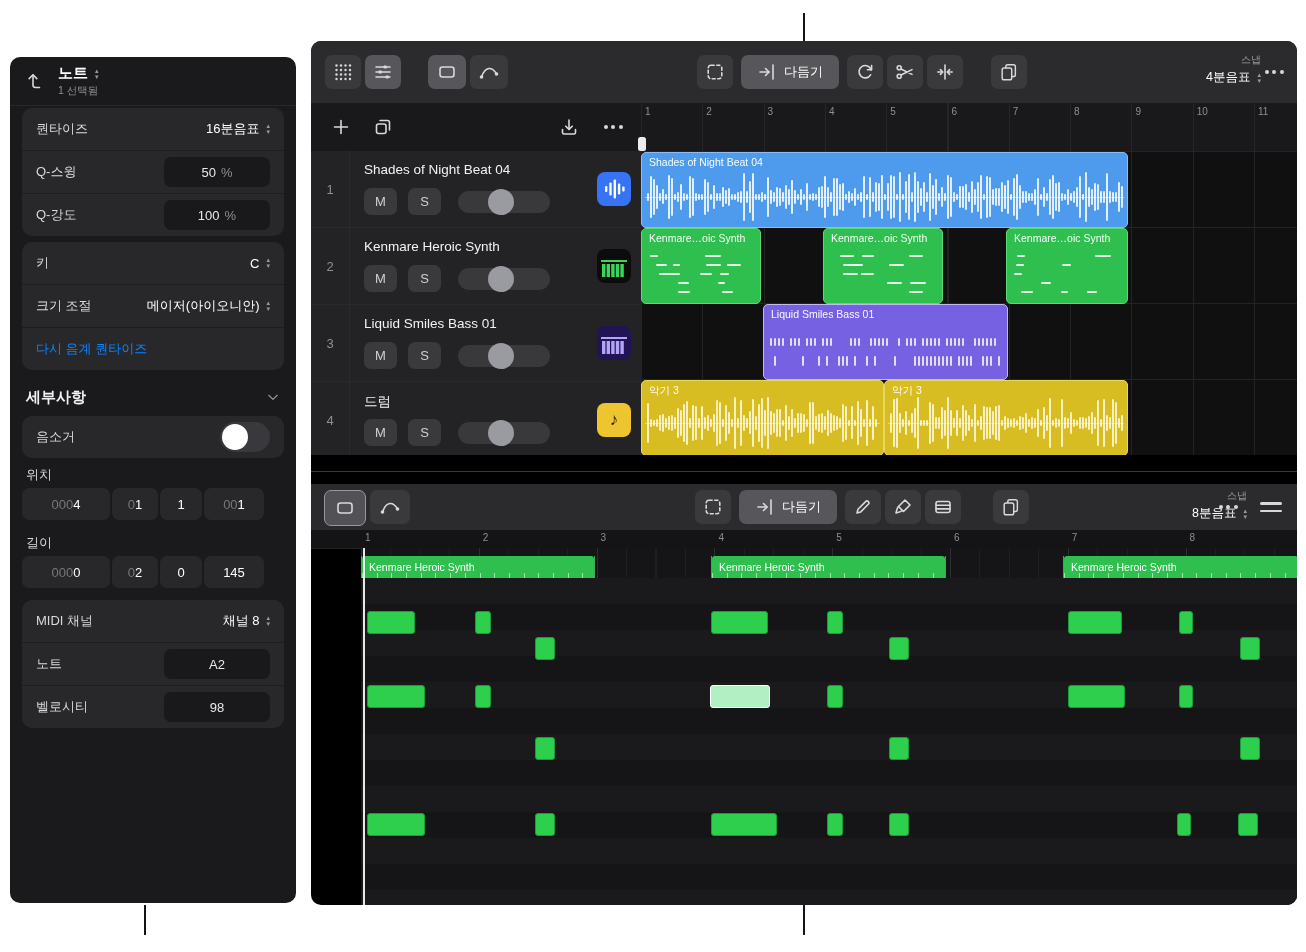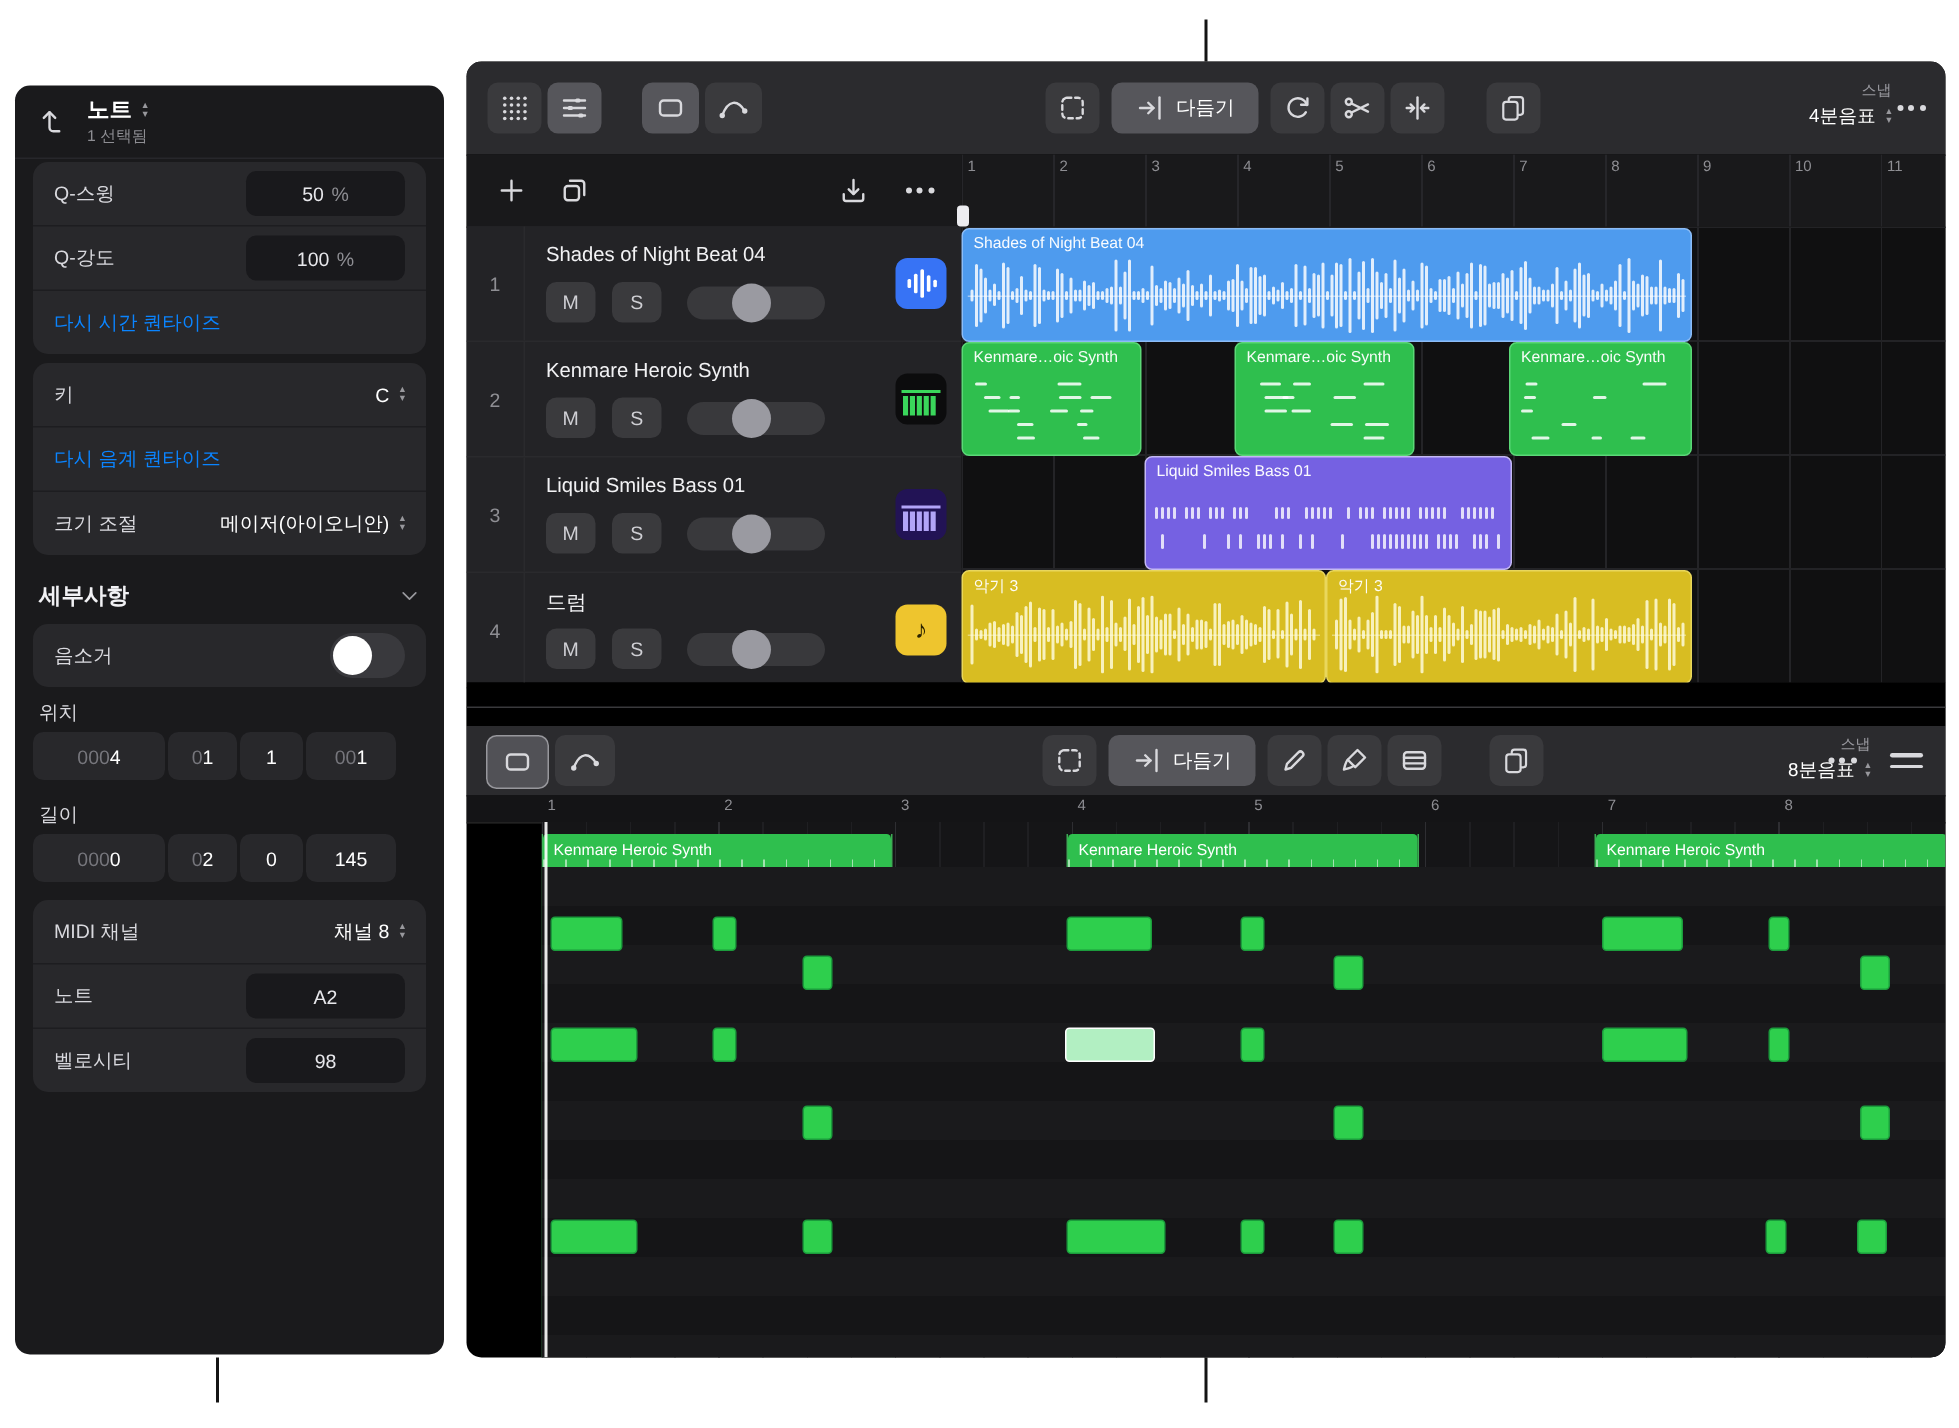--- a/index.html
+++ b/index.html
@@ -129,62 +129,69 @@
               <span>▴</span>
               <span>▾</span>
             </span>
         </div>
         <div class="insp-sub">1 선택됨</div>
       </div>
     </div>
 
     <div class="group">
       <div class="row">
+        <span class="lbl">퀀타이즈</span>
+        <span class="val">
+            <span>16분음표</span>
+          <span class="stp">
+              <span>▴</span>
+              <span>▾</span>
+            </span>
+          </span>
+      </div>
+      <div class="row">
         <span class="lbl">Q-스윙</span>
         <span class="field">
           <span>50</span>
             <span class="u">%</span>
           </span>
       </div>
       <div class="row">
         <span class="lbl">Q-강도</span>
         <span class="field">
           <span>100</span>
             <span class="u">%</span>
           </span>
       </div>
-      <div class="row">
-          <span class="link">다시 시간 퀀타이즈</span>
-        </div>
     </div>
 
     <div class="group mt6">
       <div class="row">
         <span class="lbl">키</span>
         <span class="val">
             <span>C</span>
           <span class="stp">
               <span>▴</span>
               <span>▾</span>
             </span>
           </span>
       </div>
       <div class="row">
-          <span class="link">다시 음계 퀀타이즈</span>
-        </div>
-      <div class="row">
         <span class="lbl">크기 조절</span>
         <span class="val">
             <span>메이저(아이오니안)</span>
           <span class="stp">
               <span>▴</span>
               <span>▾</span>
             </span>
           </span>
       </div>
+      <div class="row">
+          <span class="link">다시 음계 퀀타이즈</span>
+        </div>
     </div>
 
     <div class="sec-h mt14">
       <b>세부사항</b>
       <svg class="isvg" style="width:14px;height:14px;stroke:#98989d" viewBox="0 0 20 20">
           <path d="M4 7.5l6 6 6-6"></path>
         </svg>
     </div>
     <div class="group mt6">
       <div class="row">

